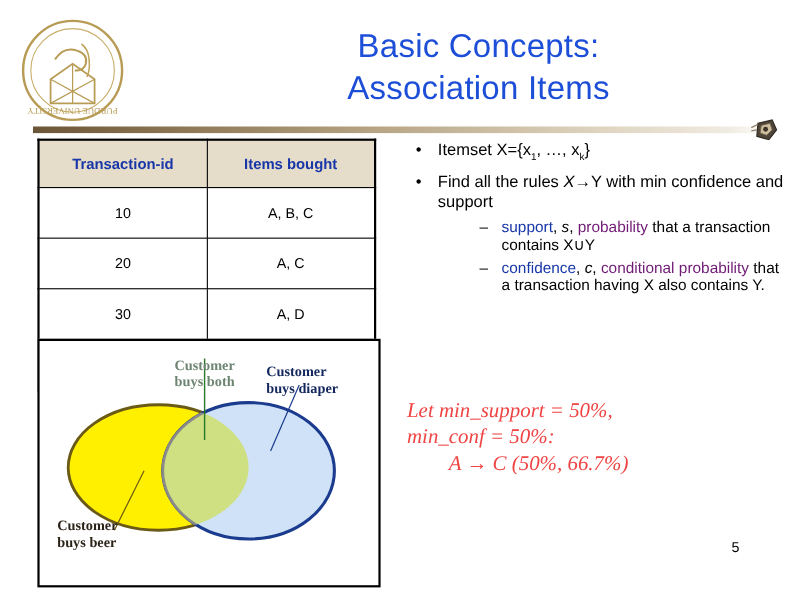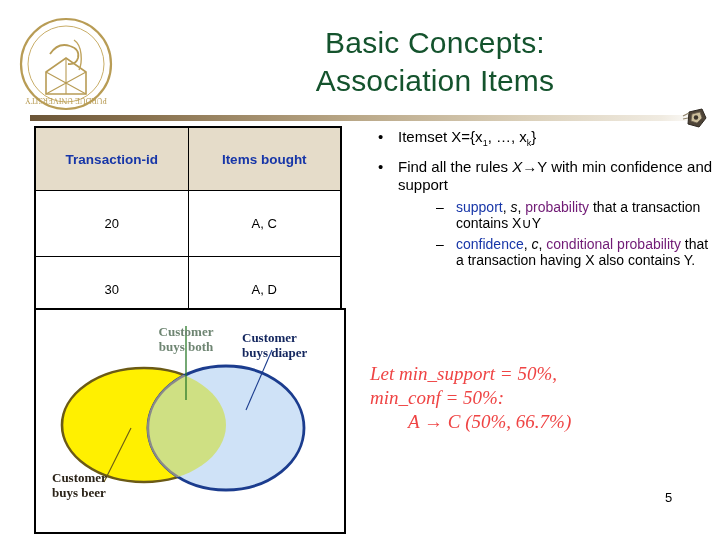--- a/index.html
+++ b/index.html
@@ -24,21 +24,21 @@
     height: 100px;
   }
 
   
   #title {
     position: absolute;
     left: 200px;
     top: 24px;
     width: 470px;
     text-align: center;
-    color: #14532d;
+    color: #1d4ed8;
     font-size: 30px;
     line-height: 1.28;
     font-weight: normal;
     letter-spacing: 0.2px;
   }
   #title .t-line { display: block; }
 
   
   #divider {
     position: absolute;
@@ -67,21 +67,21 @@
     table-layout: fixed;
   }
   #txn-table td, #txn-table th {
     border: 1px solid #000000;
     height: 33px;
     text-align: center;
     vertical-align: middle;
     font-size: 13px;
     color: #000000;
     font-weight: normal;
-    padding: 16px;
+    padding: 6px;
   }
   #txn-table thead th {
     background: #e5dcc9;
     color: #1736a8;
     font-weight: bold;
     font-size: 13.5px;
     height: 30px;
   }
 
   
@@ -203,20 +203,24 @@
 
 <table id="txn-table">
   <thead>
     <tr>
       <th>Transaction-id</th>
       <th>Items bought</th>
     </tr>
   </thead>
   <tbody>
     <tr>
+      <td>10</td>
+      <td>A, B, C</td>
+    </tr>
+    <tr>
       <td>20</td>
       <td>A, C</td>
     </tr>
     <tr>
       <td>30</td>
       <td>A, D</td>
     </tr>
     <tr>
       <td>40</td>
       <td>B, E, F</td>

